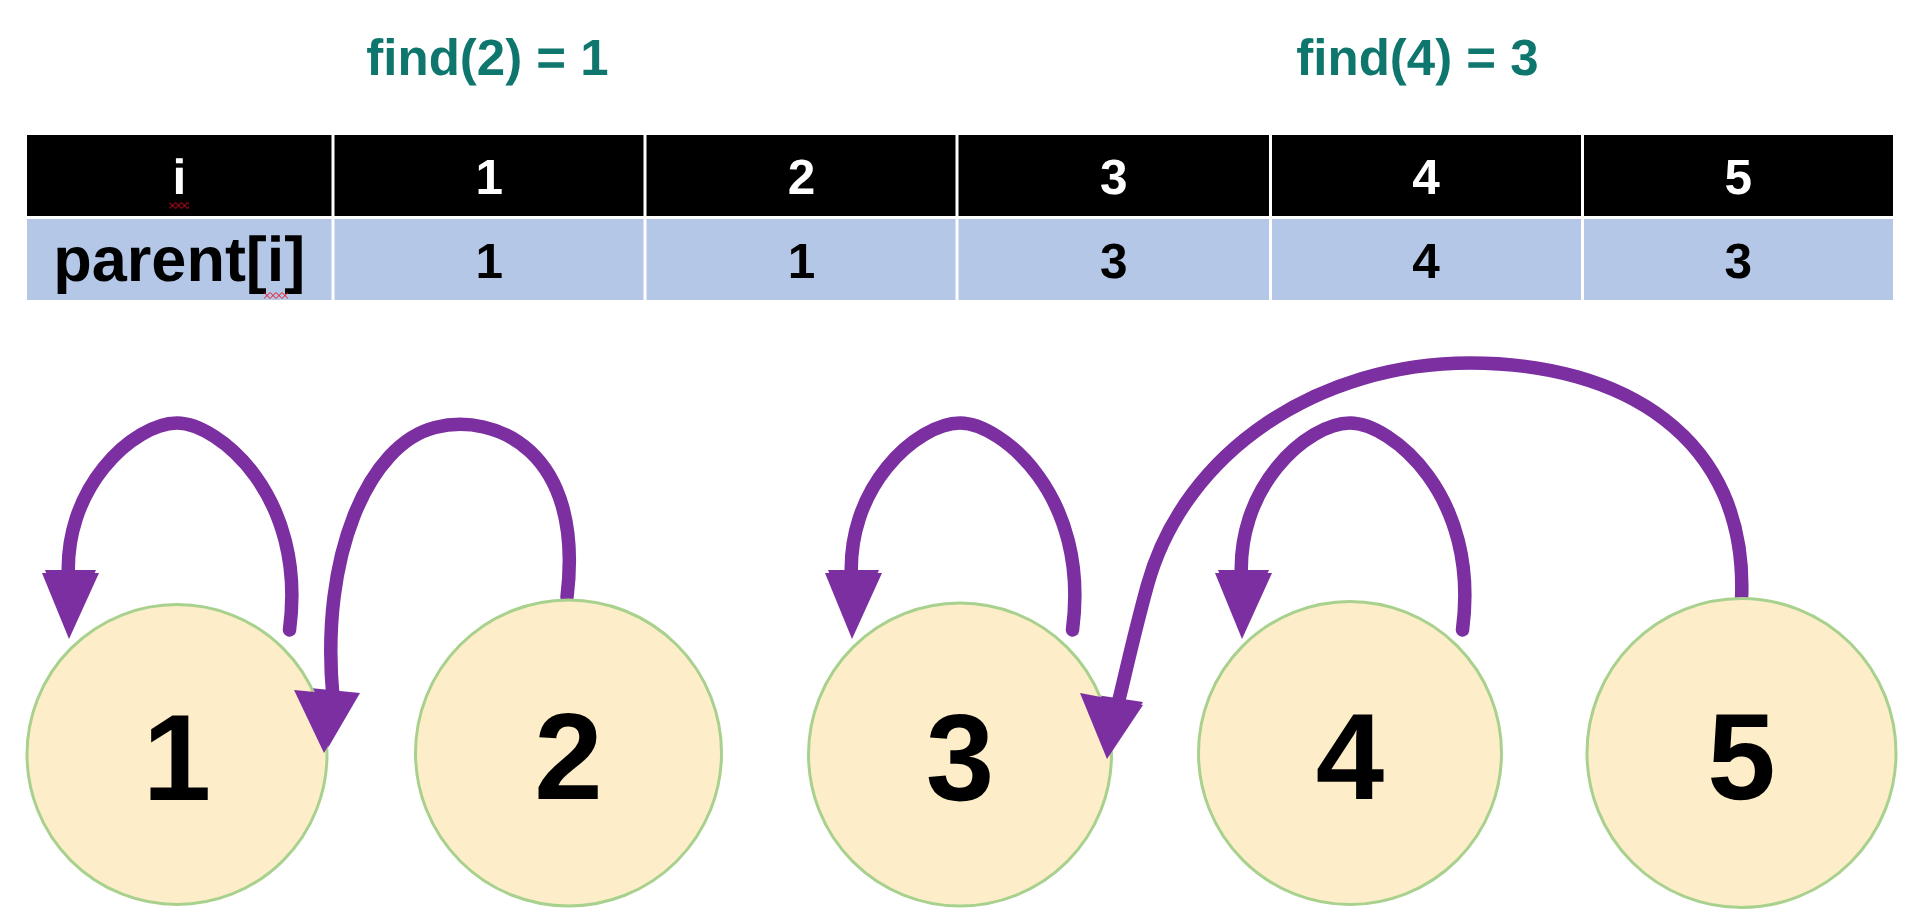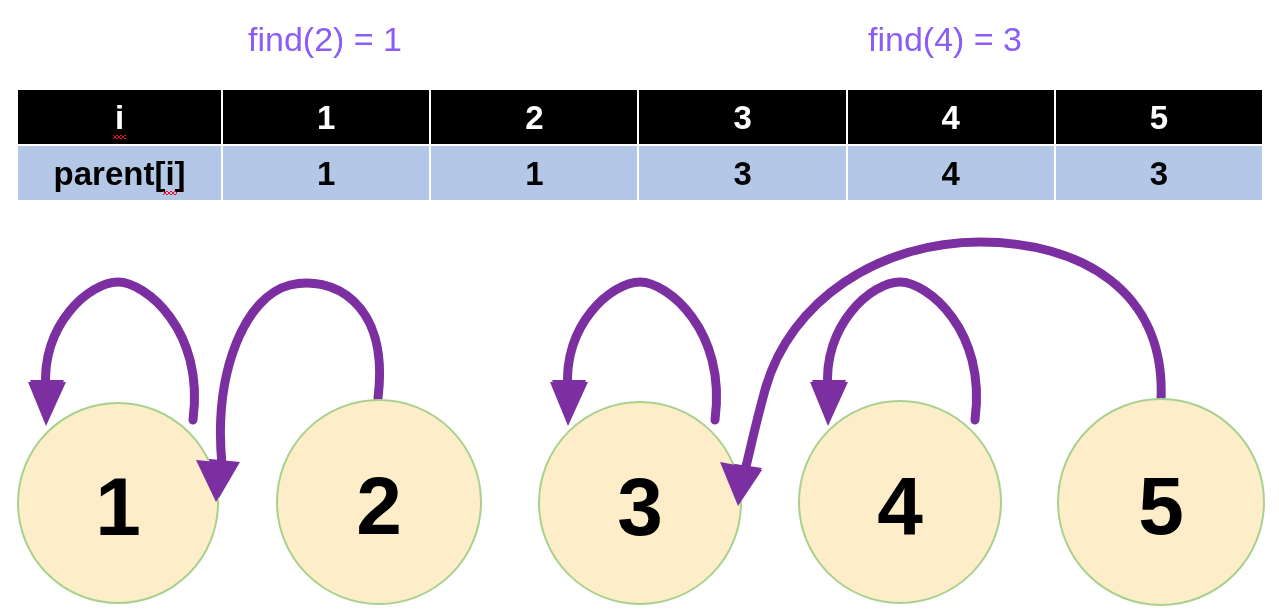--- a/index.html
+++ b/index.html
@@ -13,22 +13,22 @@
     position: relative;
     overflow: hidden;
     font-family: "Liberation Sans", sans-serif;
   }
 
   
   .find-label {
     position: absolute;
     top: 20px;
     font-size: 34px;
-    font-weight: normal;
-    color: #8b5cf6;
+    font-weight: bold;
+    color: #0f766e;
     white-space: nowrap;
     text-align: center;
   }
   #find-label-0 { left: 200px; width: 250px; }
   #find-label-1 { left: 820px; width: 250px; }
 
   
   .parent-table {
     position: absolute;
     left: 16px;
@@ -50,21 +50,21 @@
   .parent-table .hdr {
     background: #000000;
     color: #ffffff;
   }
   .parent-table .val {
     background: #b4c7e7;
     color: #000000;
   }
   .col-label { width: 200px; }
   .col-data  { width: 203px; }
-  .row-label-text { font-size: 33px; }
+  .row-label-text { font-size: 42px; }
 
   
   .squiggle {
     position: relative;
     display: inline-block;
   }
   .squiggle::after {
     content: "";
     position: absolute;
     left: -2px;

